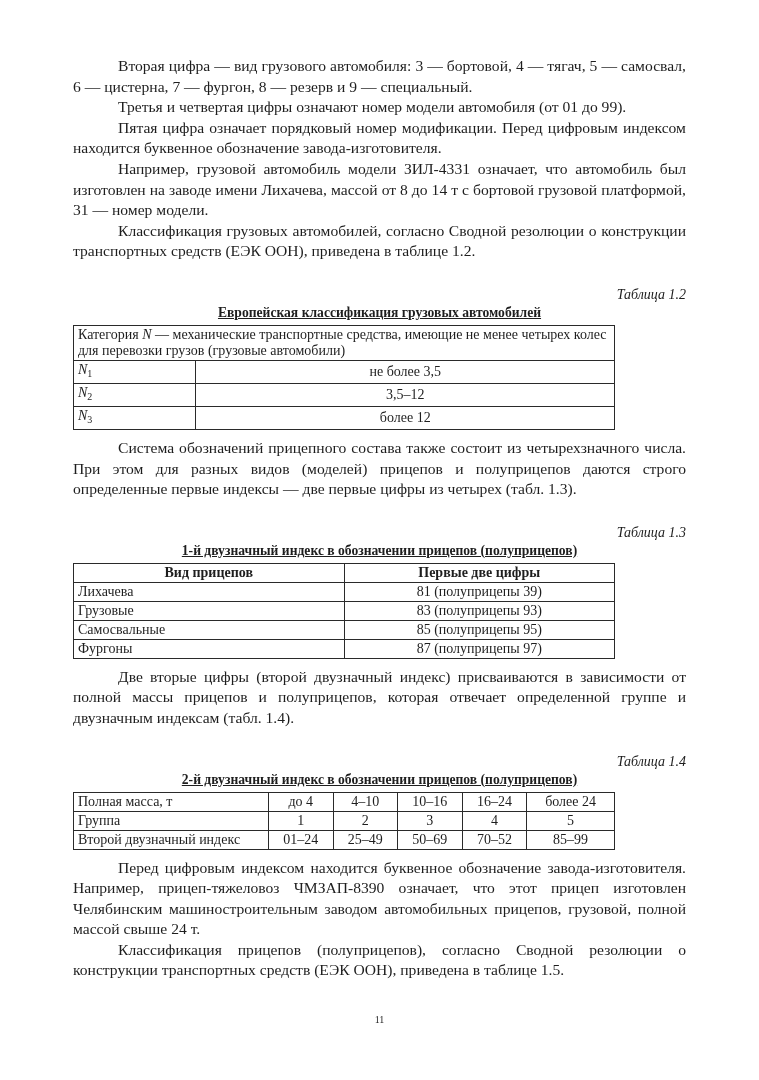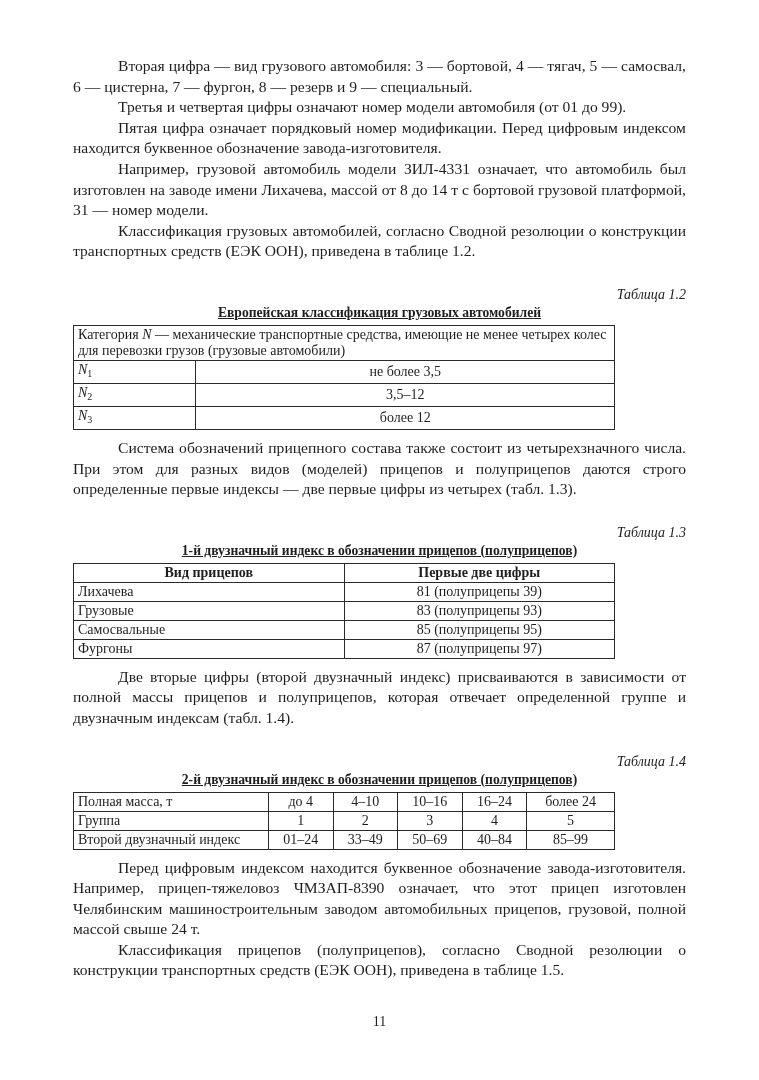--- a/index.html
+++ b/index.html
@@ -29,21 +29,21 @@
     border: 1px solid #2a2a2a; padding: 1px 4px; vertical-align: middle;
   }
   table.t th { font-weight: bold; text-align: center; }
   td.c { text-align: center; margin-top: 24px; }
   td.l { text-align: left; }
   .sub { font-size: 10px; vertical-align: -3px; }
   .it { font-style: italic; }
   .gap-after-table { height: 8px; }
   .page-num {
     position: absolute; left: 0; width: 759px; top: 1014px; text-align: center;
-    font-size: 14px;
+    font-size: 10px;
   }
   #t14 td:first-child { width: 186px; }
 </style>
 </head>
 <body>
 
 <div class="page">
 
   <p class="para">Вторая цифра — вид грузового автомобиля: 3 — бортовой, 4 — тягач, 5 — самосвал, 6 — цистерна, 7 — фургон, 8 — резерв и 9 — специальный.</p>
   <p class="para">Третья и четвертая цифры означают номер модели автомобиля (от 01 до 99).</p>
@@ -122,23 +122,23 @@
       <td class="l">Группа</td>
       <td class="c">1</td>
       <td class="c">2</td>
       <td class="c">3</td>
       <td class="c">4</td>
       <td class="c">5</td>
     </tr>
     <tr>
       <td class="l">Второй двузначный индекс</td>
       <td class="c">01–24</td>
-      <td class="c">33–49</td>
+      <td class="c">25–49</td>
       <td class="c">50–69</td>
-      <td class="c">40–84</td>
+      <td class="c">70–52</td>
       <td class="c">85–99</td>
     </tr>
   </tbody>
     </table>
   <div class="gap-after-table"></div>
 
   <p class="para">Перед цифровым индексом находится буквенное обозначение завода-изготовителя. Например, прицеп-тяжеловоз ЧМЗАП-8390 означает, что этот прицеп изготовлен Челябинским машиностроительным заводом автомобильных прицепов, грузовой, полной массой свыше 24 т.</p>
   <p class="para">Классификация прицепов (полуприцепов), согласно Сводной резолюции о конструкции транспортных средств (ЕЭК ООН), приведена в таблице 1.5.</p>
 </div>
 

